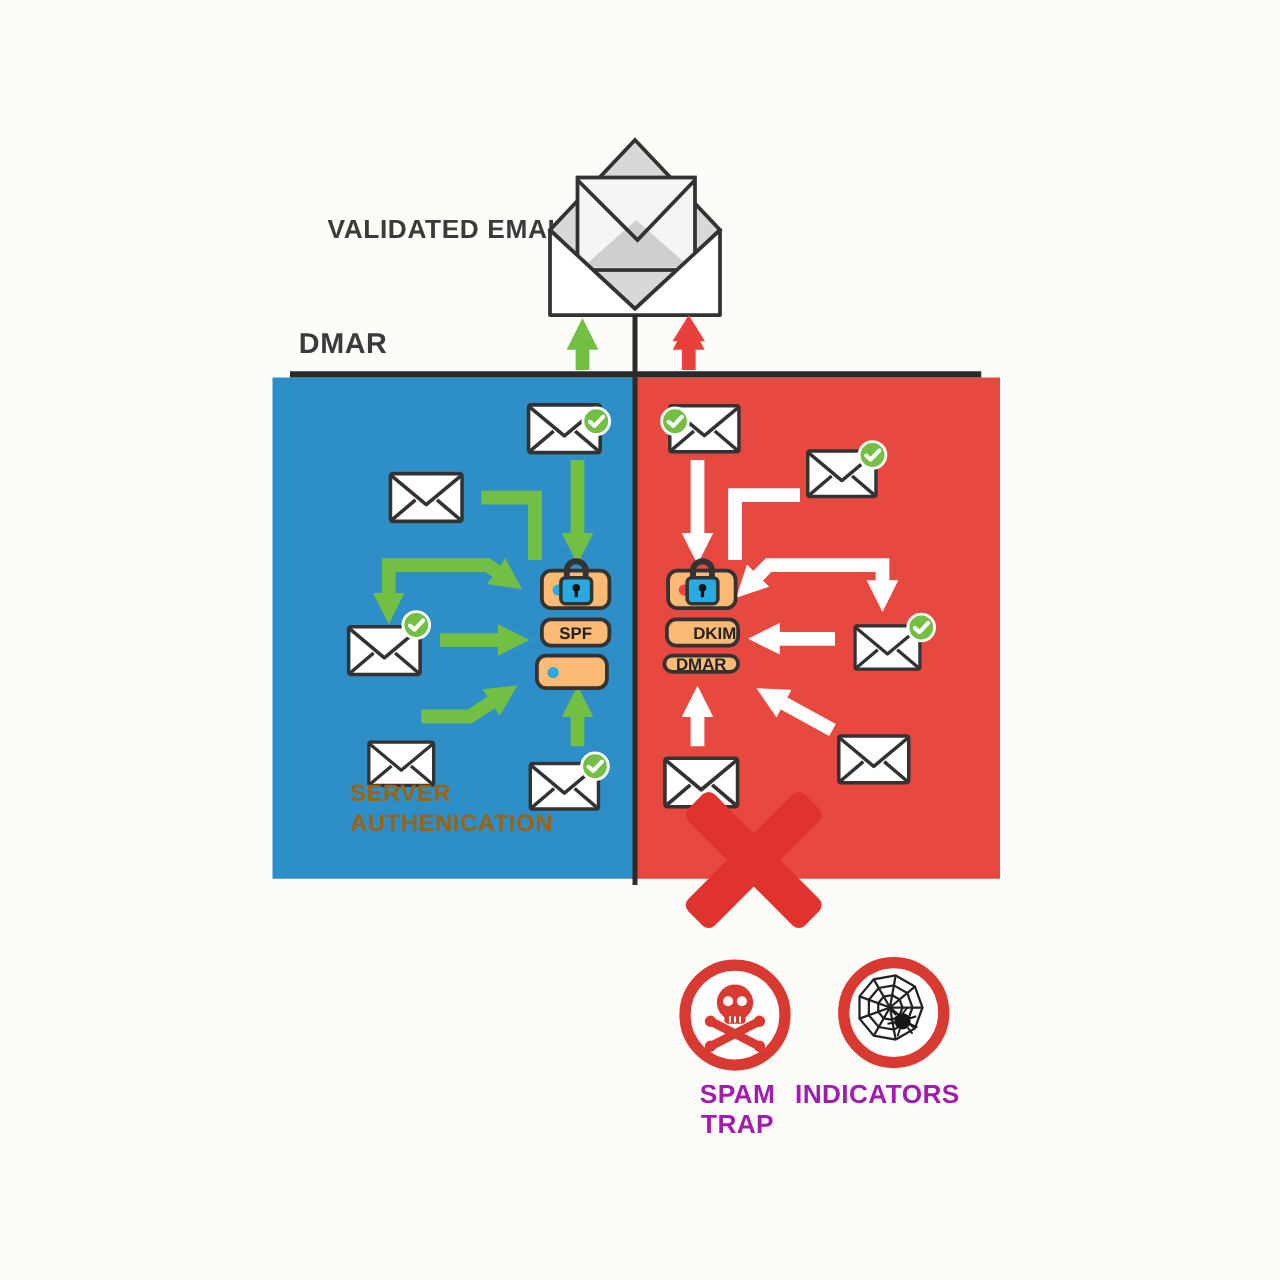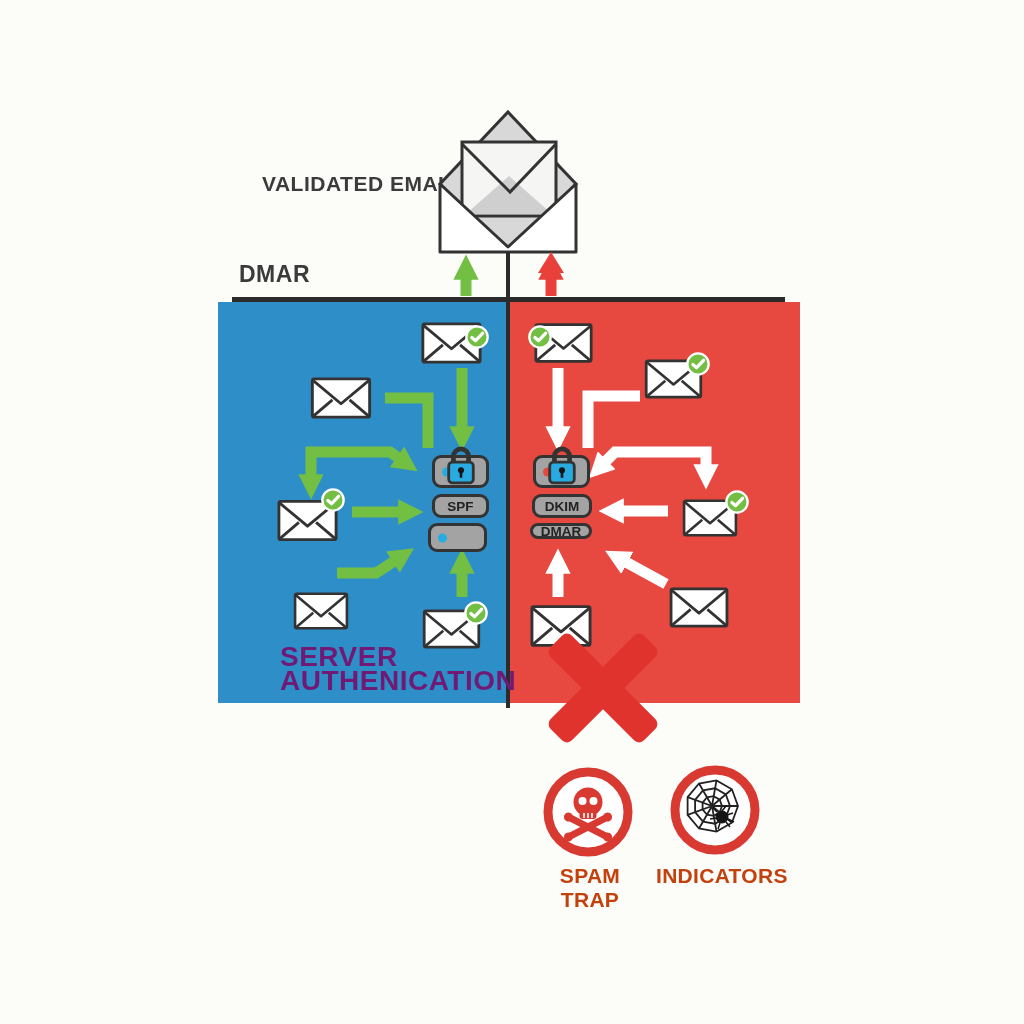--- a/index.html
+++ b/index.html
@@ -1,37 +1,37 @@
 <!DOCTYPE html>
 <html><head>
 <meta charset="utf-8">
 <style>
   html,body{margin:0;padding:0;width:1024px;height:1024px;overflow:hidden;
     background:#fcfcf9;font-family:"Liberation Sans",sans-serif;}
   #canvas{position:relative;width:1024px;height:1024px;}
   .hlabel{position:absolute;font-weight:bold;color:#3b3b3b;letter-spacing:.5px;}
-  .whitebox{position:absolute;background:#a3a3a3;border:3px solid #333;border-radius:9px;
+  .whitebox{position:absolute;background:#fdba74;border:3px solid #333;border-radius:9px;
     box-sizing:border-box;display:flex;align-items:center;justify-content:center;
     font-weight:bold;font-size:13.5px;color:#222;z-index:4;}
   .dot{position:absolute;width:9px;height:9px;border-radius:50%;top:50%;
     transform:translateY(-50%);left:7px;}
   .dot-blue{background:#29ABE2;}
   .dot-red{background:#E74840;}
   .locksvg{position:absolute;left:50%;top:-15px;transform:translateX(-50%);overflow:visible;}
   .panel{position:absolute;top:302px;height:401px;z-index:1;}
   #panel-inbox{left:218px;width:290px;background:#2E8FC8;}
   #panel-spam{left:508px;width:292px;background:#E74840;}
   #topline{position:absolute;left:232px;top:297px;width:553px;height:5px;background:#2b2b2b;z-index:2;}
   #divider{position:absolute;left:506px;top:252px;width:4px;height:456px;background:#2b2b2b;z-index:3;}
   #overlay{position:absolute;left:0;top:0;z-index:2;pointer-events:none;}
   .xbar{position:absolute;left:537px;top:673px;width:132px;height:30px;background:#E1332E;
     border-radius:7px;z-index:5;}
-  #server-auth{position:absolute;left:280px;top:645px;color:#701a75;font-weight:bold;
-    font-size:28px;line-height:24px;letter-spacing:.5px;z-index:4;}
-  .icon-label{position:absolute;font-weight:bold;font-size:21px;color:#c2410c;
+  #server-auth{position:absolute;left:280px;top:624px;color:#a16207;font-weight:bold;
+    font-size:19px;line-height:24px;letter-spacing:.5px;z-index:4;}
+  .icon-label{position:absolute;font-weight:bold;font-size:21px;color:#a21caf;
     text-align:center;letter-spacing:.3px;z-index:4;}
   .warnsvg{position:absolute;z-index:4;}
 </style>
 </head>
 <body>
 
 <div id="canvas">
 
   <div class="hlabel" style="left:262px;top:172px;font-size:21px;">VALIDATED EMAILS</div>
   <div class="hlabel" style="left:239px;top:261px;font-size:23px;">DMAR</div>
@@ -137,21 +137,21 @@
 
   <div class="whitebox" style="left:533px;top:455px;width:57px;height:33px;">
     <span class="dot dot-red"></span>
     <svg class="locksvg" width="34" height="44" viewBox="0 0 36 44">
       <path d="M10,22 V13 a8,8 0 0 1 16,0 V22" fill="none" stroke="#333" stroke-width="5"></path>
       <rect x="5" y="19" width="26" height="22" rx="4" fill="#29ABE2" stroke="#333" stroke-width="3"></rect>
       <circle cx="18" cy="27.5" r="3.2" fill="#151515"></circle>
       <rect x="16.6" y="28" width="2.8" height="7.5" fill="#151515"></rect>
     </svg>
   </div>
-  <div class="whitebox" style="left:532px;top:494px;width:60px;height:24px;">
+  <div class="whitebox" style="left:532px;top:494px;width:60px;height:24px;justify-content:flex-end;">
     <span>DKIM</span>
   </div>
   <div class="whitebox" style="left:530px;top:523px;width:62px;height:16px;">
     <span>DMAR</span>
   </div>
 
   <div id="server-auth">
     <div>SERVER</div>
     <div>AUTHENICATION</div>
   </div>
@@ -191,15 +191,15 @@
       <polygon points="65,46 60.8,57.6 50.1,63.7 38,61.6 30.1,52.2 30.1,39.8 38,30.4 50.1,28.3 60.8,34.4"></polygon>
       <polygon points="73,46 66.9,62.7 51.5,71.6 34,68.5 22.6,54.9 22.6,37.1 34,23.5 51.5,20.4 66.9,29.3"></polygon>
     </g>
     <g>
       <circle cx="57" cy="57" r="6.5" fill="#151515"></circle>
       <path d="M57,51 l4,-5 M62,55 l6,-2 M63,59 l6,3 M52,52 l-4,-4 M51,58 l-6,1 M55,63 l-2,6 M61,62 l4,5" stroke="#151515" stroke-width="1.5" fill="none"></path>
     </g>
   </svg>
 
   <div class="icon-label" style="left:530px;top:864px;width:120px;">SPAM TRAP</div>
-  <div class="icon-label" style="left:656px;top:864px;width:120px;">INDICATORS</div>
+  <div class="icon-label" style="left:636px;top:864px;width:120px;">INDICATORS</div>
 
 </div>
 
 </body></html>

